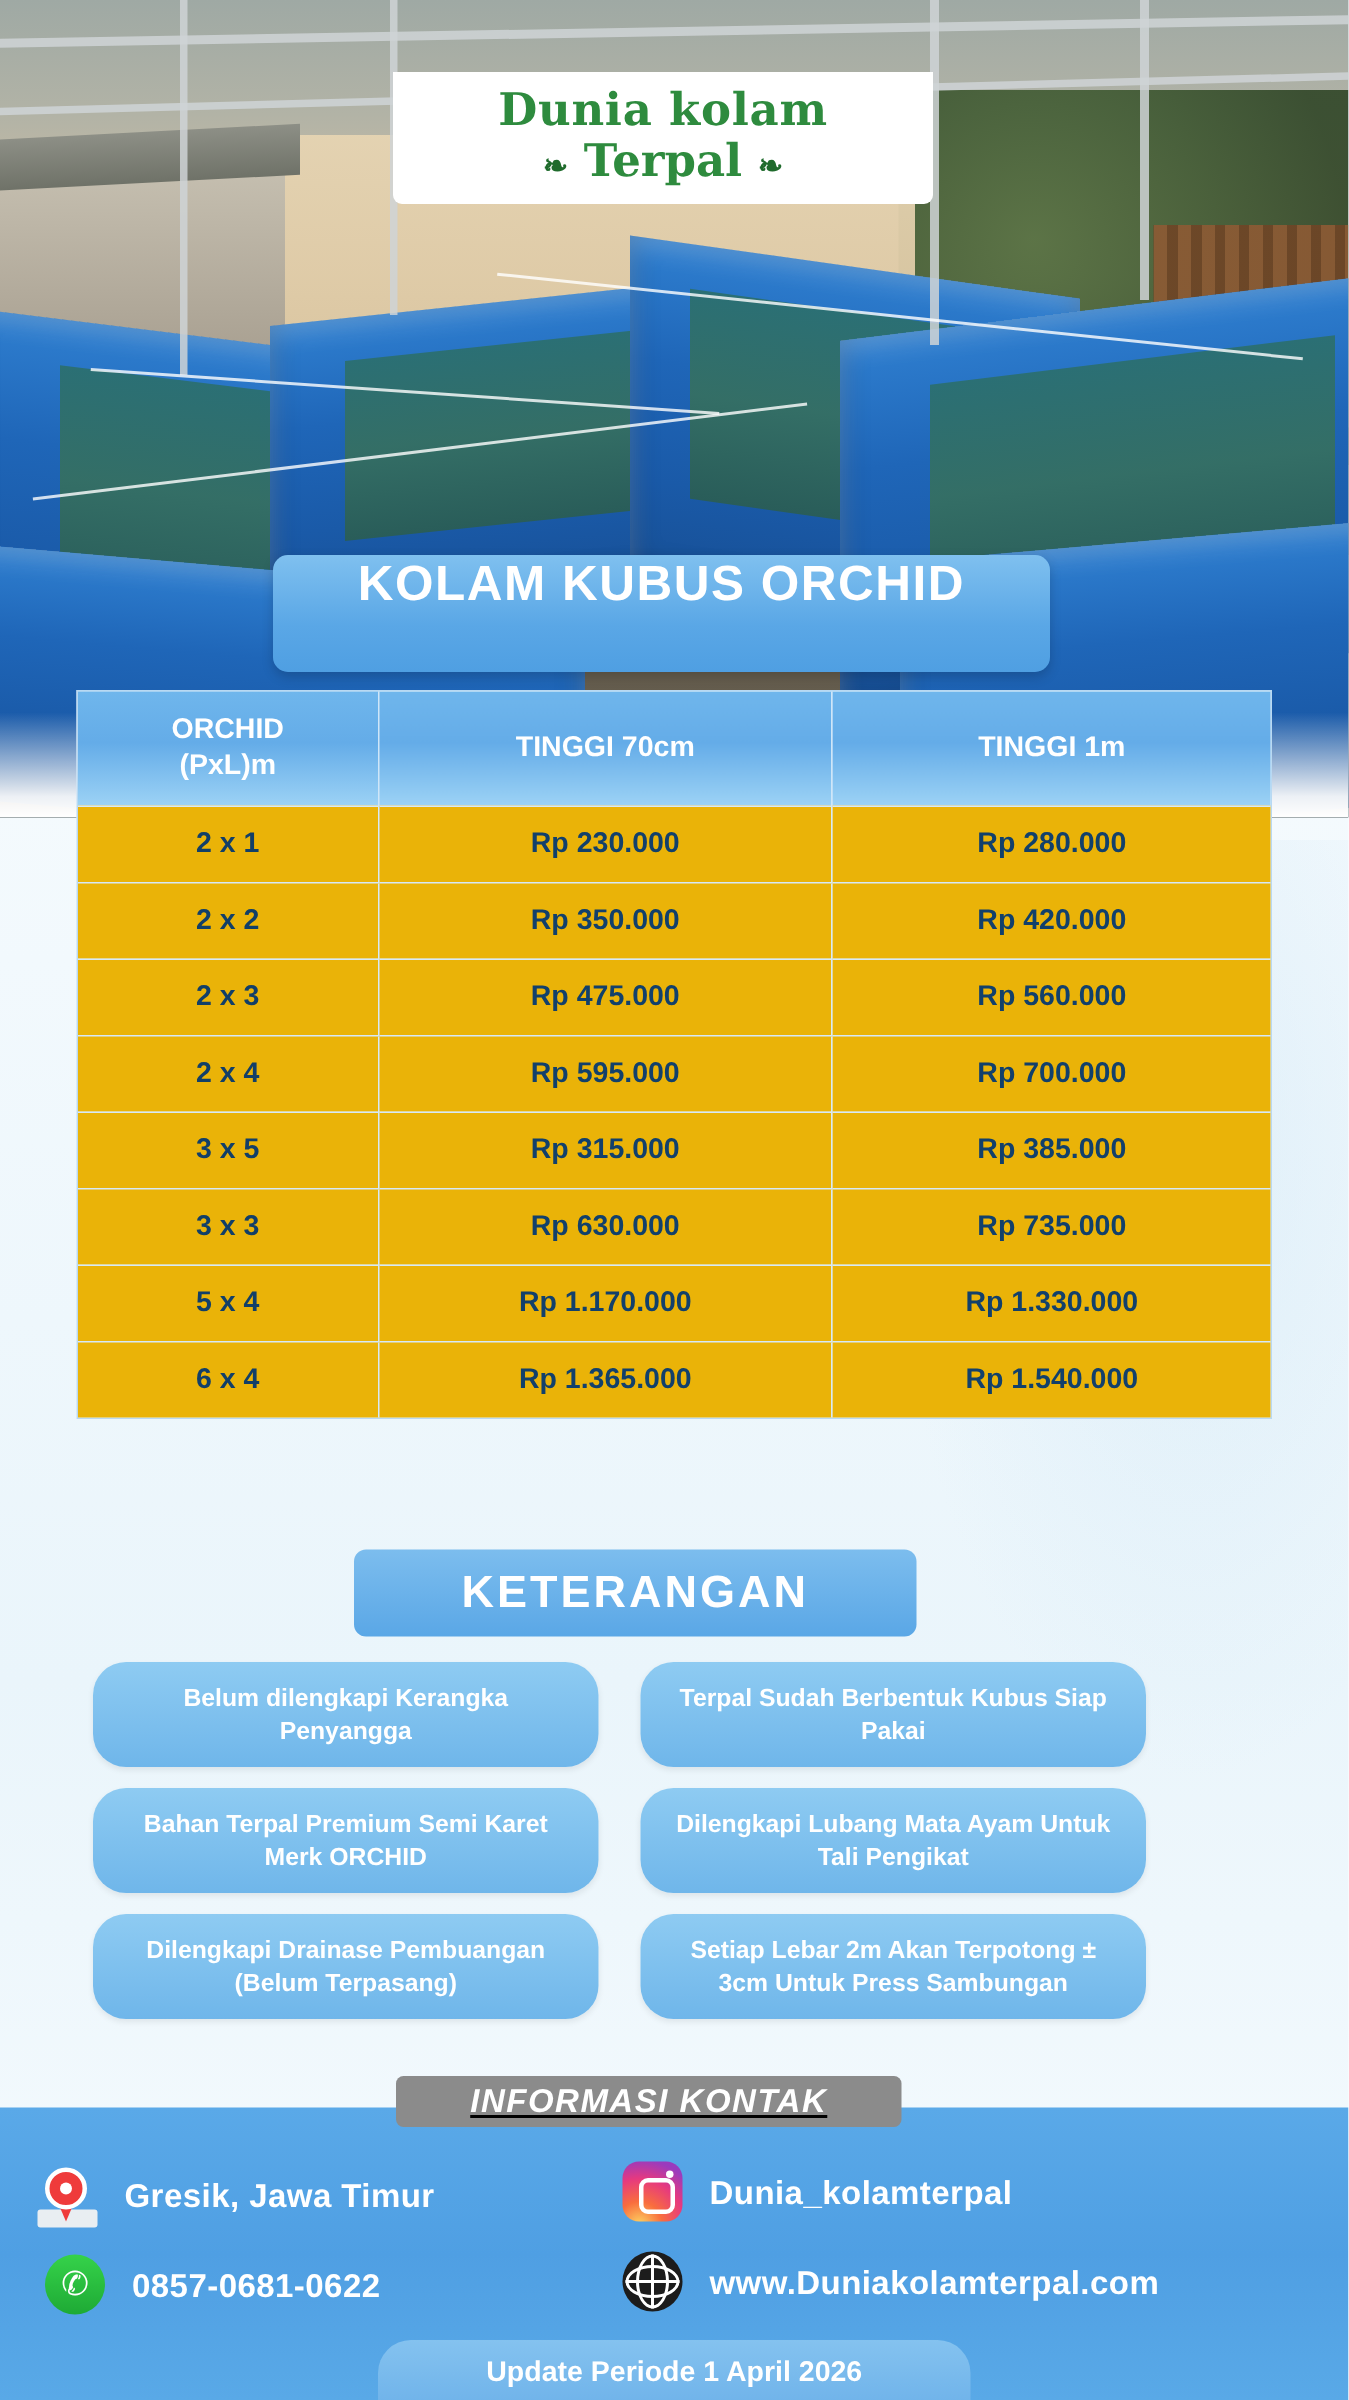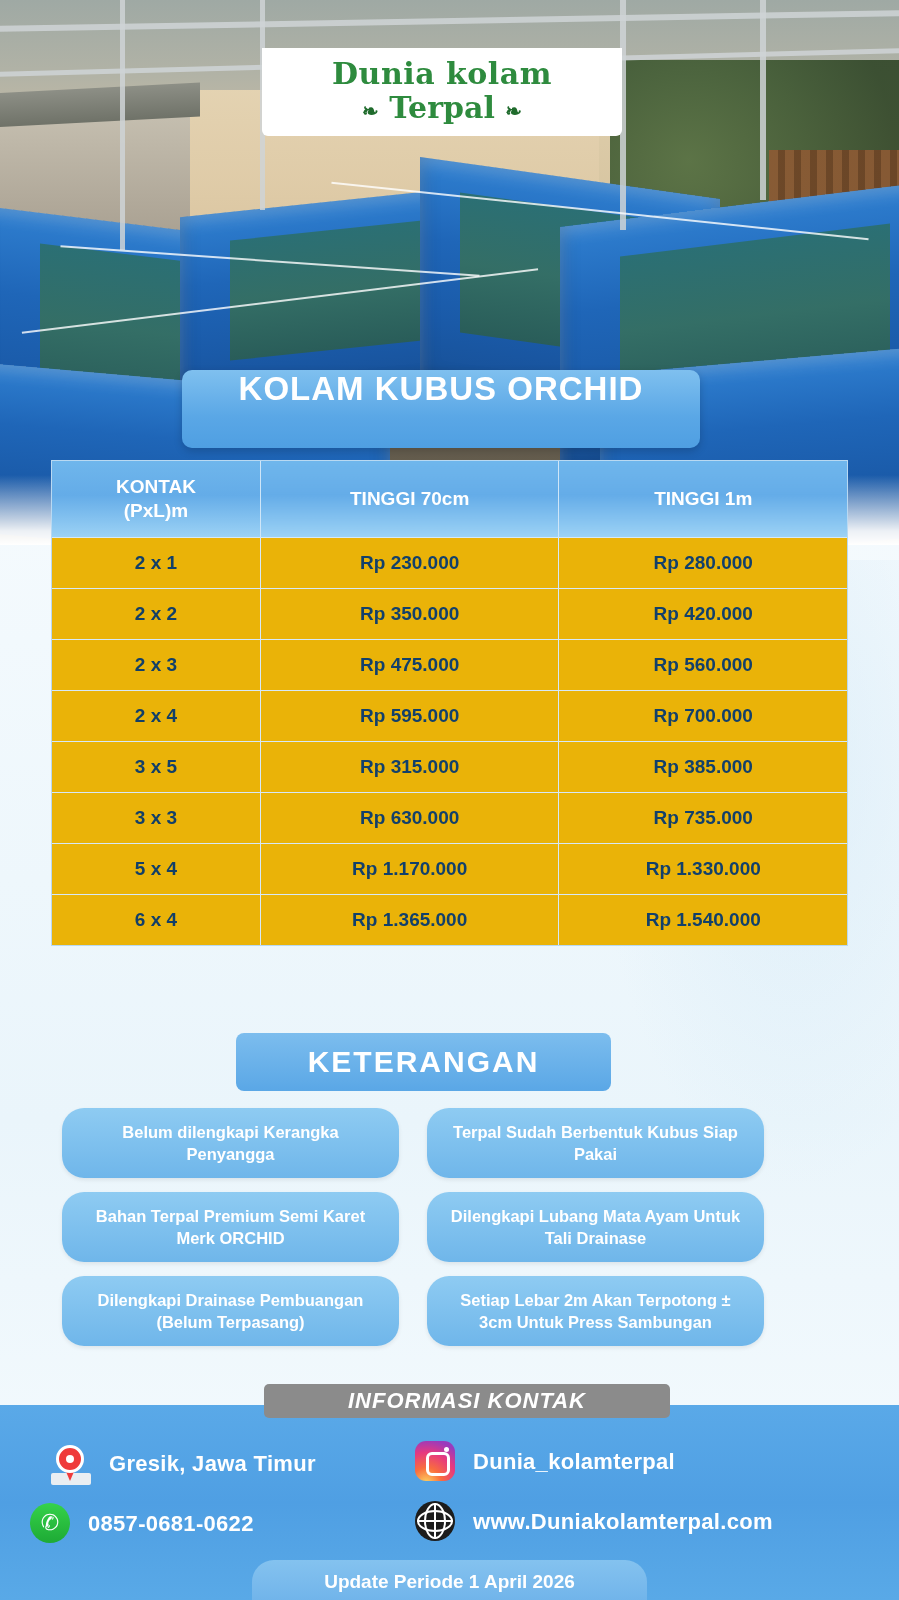--- a/index.html
+++ b/index.html
@@ -177,38 +177,39 @@
     background:linear-gradient(180deg,#8ecbf2 0%, #6fb6ea 100%);
     border-radius:22px;
     display:flex; align-items:center; justify-content:center;
     text-align:center; padding:8px 16px;
     color:#ffffff; font-size:16.5px; font-weight:bold; line-height:1.35;
     box-shadow:0 2px 4px rgba(0,0,0,.08);
   }
 
   
   .kontak-banner {
-    position:absolute; left:264px; top:1384px; width:406px; height:34px;
+    position:absolute; left:264px; top:1384px; width:337px; height:34px;
     background:#8b8b8b; border-radius:5px;
     display:flex; align-items:center; justify-content:center;
     z-index:5;
+    text-decoration:underline;
   }
   .kontak-banner span {
     color:#ffffff; font-size:22px; font-weight:bold; font-style:italic; letter-spacing:1px;
   }
 
   .footer {
     position:absolute; left:0; bottom:0; width:899px; height:195px;
     background:linear-gradient(180deg,#5aa9e8 0%, #4f9fe3 50%, #59a9e7 100%);
     z-index:3;
   }
   .contact-row {
     position:absolute; display:flex; align-items:center; gap:16px;
   }
-  .c1 { left:46px; top:38px; }
+  .c1 { left:20px; top:38px; }
   .c2 { left:30px; top:98px; }
   .c3 { left:415px; top:36px; }
   .c4 { left:415px; top:96px; }
   .contact-text {
     color:#ffffff; font-size:22px; font-weight:bold; letter-spacing:.3px;
   }
   .ico { width:42px; height:42px; flex:0 0 42px; position:relative; }
 
   .pin { width:30px;height:42px;margin-left:5px; }
   .pin .head {
@@ -324,21 +325,21 @@
 
   <div class="title-banner">
     <span>KOLAM KUBUS ORCHID</span>
   </div>
 
   <div class="table-wrap">
     <table>
       <thead>
         <tr>
           <th>
-            <div>KONTAK</div>
+            <div>ORCHID</div>
             <div>(PxL)m</div>
           </th>
           <th>TINGGI  70cm</th>
           <th>TINGGI 1m</th>
         </tr>
       </thead>
       <tbody>
         <tr>
           <td class="size">2 x 1</td>
           <td>Rp 230.000</td>
@@ -384,21 +385,21 @@
   </div>
 
   <div class="ket-banner">
     <span>KETERANGAN</span>
   </div>
 
   <div class="pills">
     <div class="pill">Belum dilengkapi Kerangka Penyangga</div>
     <div class="pill">Terpal Sudah Berbentuk Kubus Siap Pakai</div>
     <div class="pill">Bahan Terpal Premium Semi Karet Merk ORCHID</div>
-    <div class="pill">Dilengkapi Lubang Mata Ayam Untuk Tali Drainase</div>
+    <div class="pill">Dilengkapi Lubang Mata Ayam Untuk Tali Pengikat</div>
     <div class="pill">Dilengkapi Drainase Pembuangan (Belum Terpasang)</div>
     <div class="pill">Setiap Lebar 2m Akan Terpotong ± 3cm Untuk Press Sambungan</div>
   </div>
 
   <div class="kontak-banner">
     <span>INFORMASI KONTAK</span>
   </div>
 
   <div class="footer">
 

